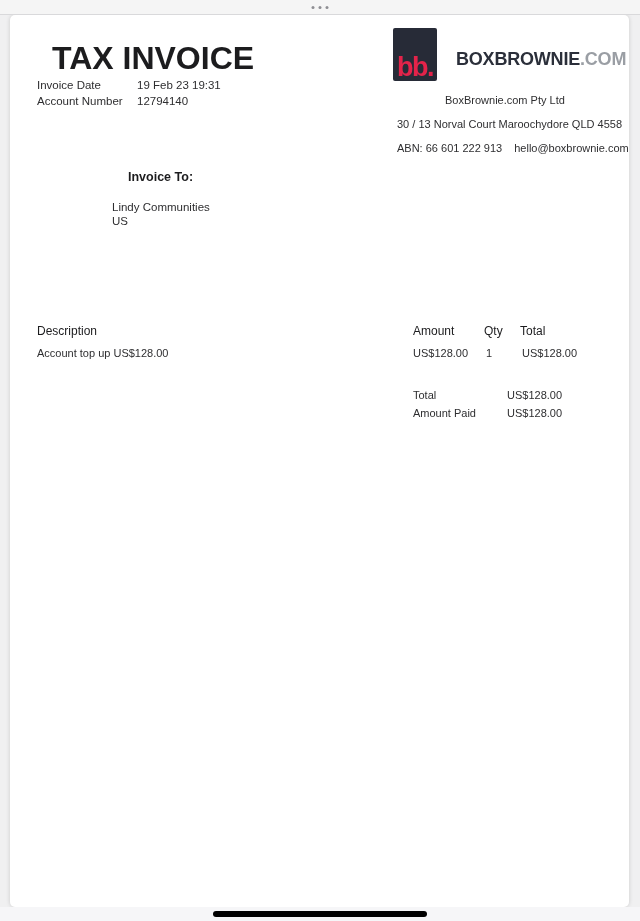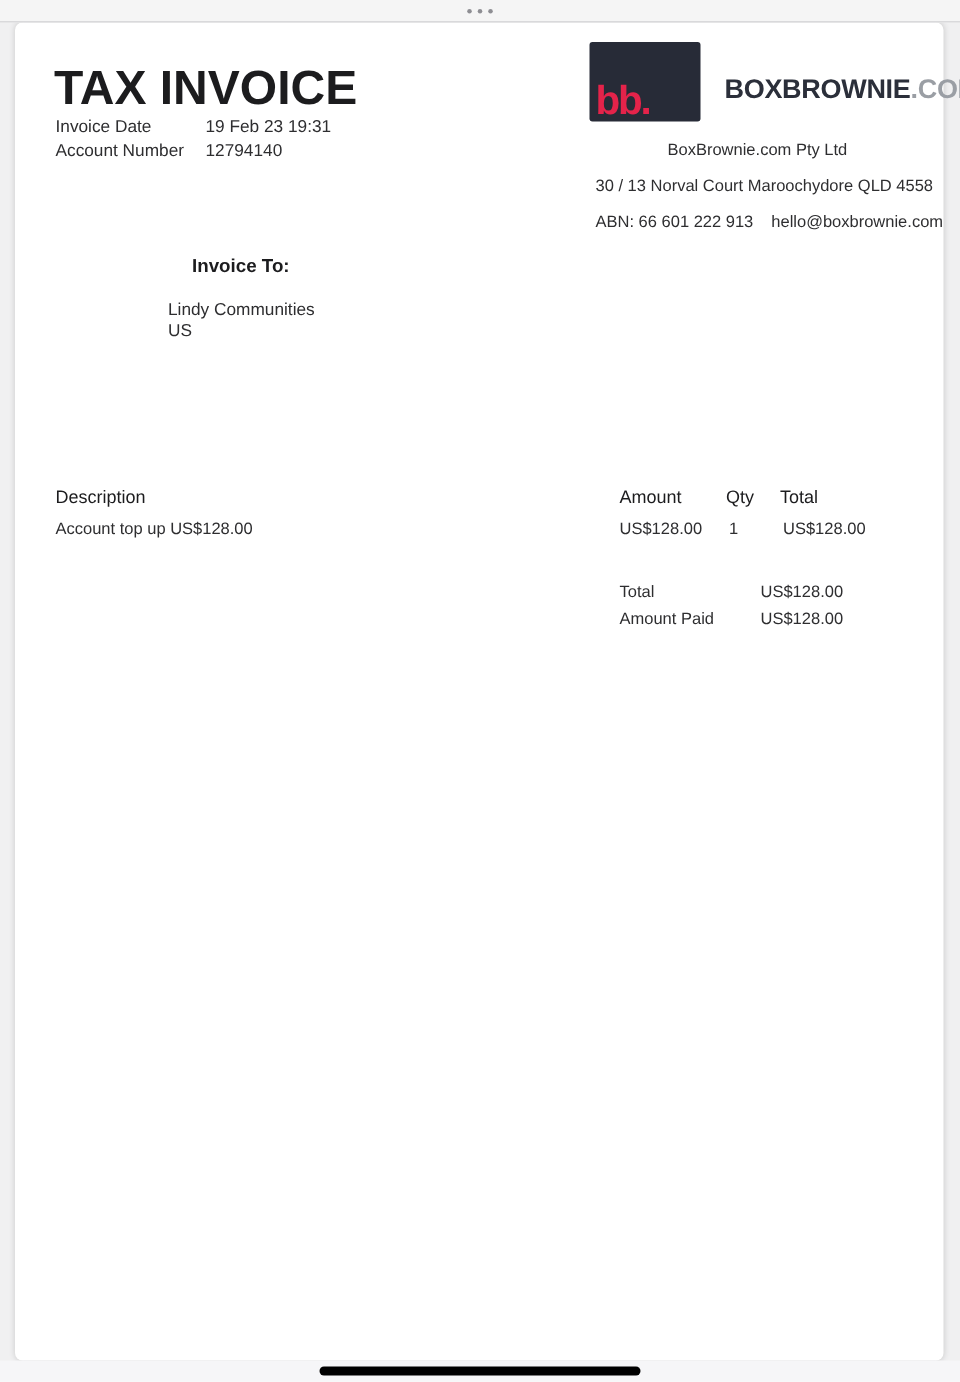--- a/index.html
+++ b/index.html
@@ -22,31 +22,31 @@
     background:var(--strip_bg);border-bottom:1px solid var(--strip_border);z-index:3;}
   .drag-handle{position:absolute;left:50%;top:6px;transform:translateX(-50%);
     display:flex;gap:4px;cursor:grab;}
   .drag-handle .dot{width:3px;height:3px;border-radius:50%;background:var(--handle_dot);}
 
   
   .page{position:absolute;left:10px;top:15px;width:619px;height:892px;
     background:var(--page_bg);border-radius:5px;
     box-shadow:0 0 4px rgba(0,0,0,.16);z-index:2;}
 
-  .title{left:26px;top:25px;font-size:32px;font-weight:700;color:var(--text_dark);letter-spacing:0;}
+  .title{left:42px;top:25px;font-size:32px;font-weight:700;color:var(--text_dark);letter-spacing:0;}
 
   .meta-label{left:27px;font-size:11.5px;color:var(--text_body);}
   .meta-value{left:127px;font-size:11.5px;color:var(--text_body);text-align:center;}
   .meta-r1{top:64px;} .meta-r2{top:80px;}
 
-  .logo{left:383px;top:13px;width:74px;height:53px;background:var(--logo_bg);border-radius:2px;}
+  .logo{left:383px;top:13px;width:44px;height:53px;background:var(--logo_bg);border-radius:2px;}
   .logo-text{position:absolute;left:4px;bottom:0px;font-size:27px;font-weight:700;
     color:var(--logo_red);letter-spacing:-1.5px;line-height:1;}
   .brand{left:446px;top:34px;font-size:18px;font-weight:700;letter-spacing:-0.2px;}
-  .brand .primary{color:var(--brand_dark);margin-left:27px;}
+  .brand .primary{color:var(--brand_dark);}
   .brand .suffix{color:var(--brand_gray);}
 
   .co-line{left:387px;font-size:11px;color:var(--text_body);}
   .co-1{top:79px;padding-left:48px;} .co-2{top:103px;} .co-3{top:127px;}
   .co-email{margin-left:12px;}
 
   .billto-head{left:102px;top:155px;font-size:12.5px;font-weight:700;color:var(--text_dark);margin-left:16px;}
   .billto-1{left:102px;top:186px;font-size:11.5px;text-align:right;}
   .billto-2{left:102px;top:200px;font-size:11.5px;}
 

